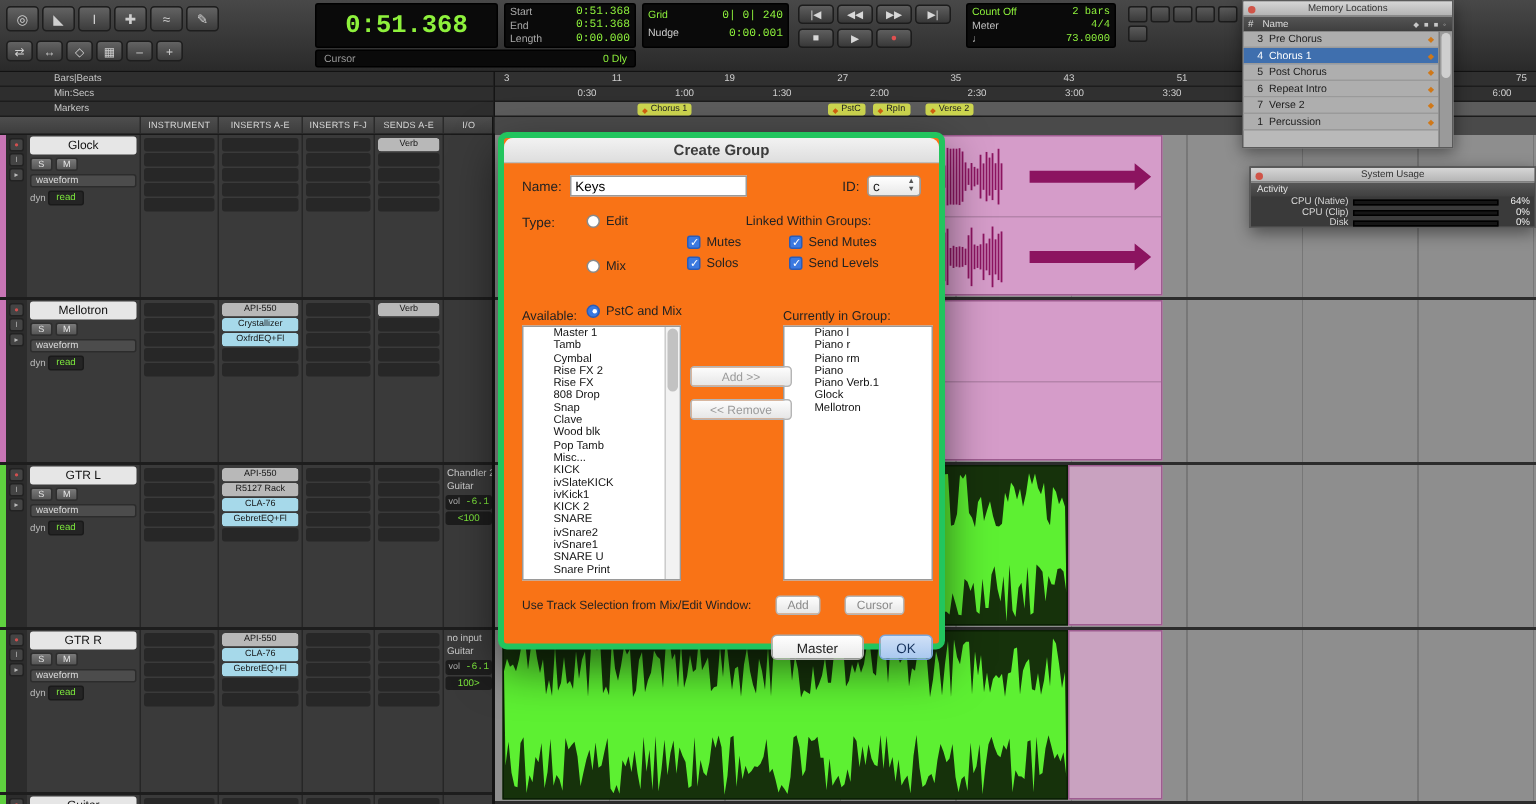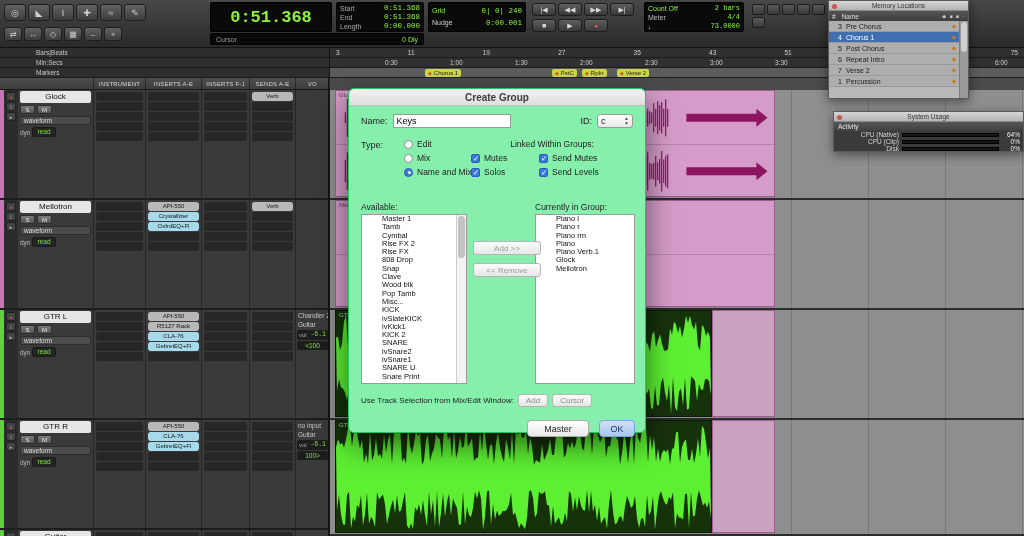--- a/index.html
+++ b/index.html
@@ -134,36 +134,36 @@
   .sysusage{left:833px;top:111px;width:191px;height:41px;background:#3a3a3a}
   .sys-section{height:9px;background:linear-gradient(#565656,#404040);display:flex;align-items:center;
     font-size:6.5px;color:#e2e2e2;padding:0 4px;gap:3px}
   .meter-row{height:7px;display:flex;align-items:center;padding:0 3px;gap:3px}
   .meter-label{flex:0 0 62px;text-align:right;font-size:6.5px;color:#d6d6d6;line-height:7px}
   .meter-bar{flex:1;height:4px;background:#151515;border:1px solid #000}
   .meter-fill{height:100%;background:linear-gradient(90deg,#b98f2e,#e4c94e)}
   .meter-val{flex:0 0 18px;text-align:right;font-size:6.5px;color:#eee}
 
   
-  .dialog{position:absolute;left:348px;top:88px;width:298px;height:345px;z-index:10;
-    background:#86efac;border:1px solid #22c55e;border-radius:6px;
+  .dialog{position:absolute;left:332px;top:88px;width:298px;height:345px;z-index:10;
+    background:#f97316;border:4px solid #22c55e;border-radius:6px;
     box-shadow:0 12px 30px rgba(0,0,0,.55)}
   .dlg-title{height:17px;background:linear-gradient(#f2f2f2,#dedede);border-bottom:1px solid #bdbdbd;
     border-radius:6px 6px 0 0;display:flex;align-items:center;justify-content:center;
     font-size:10px;font-weight:bold;color:#3c3c3c}
   .dlg-body{position:relative;font-size:9px;color:#222}
   .dlg-row1{position:absolute;left:12px;top:8px;right:12px;display:flex;align-items:center;gap:5px}
   .dlg-input{width:118px;height:14px;border:1px solid #9a9a9a;background:#fff;font-size:9px;
     padding:0 3px;font-family:"Liberation Sans",sans-serif}
   .dlg-id{margin-left:auto}
   .dlg-select{width:36px;height:14px;border:1px solid #9a9a9a;background:linear-gradient(#fff,#e8e8e8);
     border-radius:3px;display:flex;align-items:center;font-size:9px;padding:0 3px;gap:3px}
   .dlg-select .stp{margin-left:auto;font-size:5px;line-height:5px;color:#555}
   .dlg-type{position:absolute;left:12px;top:34px}
-  .radio-col{position:absolute;left:55px;top:33px;display:flex;flex-direction:column;gap:4px}
+  .radio-col{position:absolute;left:55px;top:33px;display:flex;flex-direction:column;gap:20px}
   .radio-row{display:flex;align-items:center;gap:4px;font-size:8.5px}
   .radio{width:9px;height:9px;border-radius:50%;border:1px solid #8a8a8a;background:#fff;position:relative}
   .radio-row.selected .radio{background:#3b79e0;border-color:#2a5cb8}
   .radio-row.selected .radio::after{content:"";position:absolute;left:2.5px;top:2.5px;width:3px;height:3px;
     border-radius:50%;background:#fff}
   .linked-label{position:absolute;left:118px;top:33px;width:170px;text-align:center;font-size:8.5px}
   .link-grid{position:absolute;left:122px;top:47px;display:grid;grid-template-columns:64px 78px;gap:4px 4px}
   .check-row{display:flex;align-items:center;gap:4px;font-size:8.5px}
   .check{width:9px;height:9px;border-radius:2px;border:1px solid #8a8a8a;background:#fff;position:relative}
   .check-row.checked .check{background:#3b79e0;border-color:#2a5cb8}
@@ -173,21 +173,21 @@
   .listbox{position:absolute;top:108px;height:170px;background:#fff;border:1px solid #9a9a9a;overflow:hidden}
   .listbox.left{left:12px;width:106px;padding-right:10px}
   .listbox.right{left:186px;width:100px}
   .li{height:8.3px;font-size:7.5px;line-height:8.4px;padding-left:20px;color:#111;white-space:nowrap;overflow:hidden}
   .lb-scroll{position:absolute;right:0;top:0;bottom:0;width:10px;background:#f2f2f2;border-left:1px solid #ccc}
   .lb-thumb{margin:1px;height:42px;background:#c2c2c2;border-radius:4px}
   .mid-btn{position:absolute;left:124px;width:68px;height:14px;border:1px solid #b5b5b5;border-radius:3px;
     background:linear-gradient(#fdfdfd,#e6e6e6);font-size:8px;color:#9a9a9a;
     display:flex;align-items:center;justify-content:center}
   .mid-add{top:135px}.mid-remove{top:157px}
-  .sel-line{position:absolute;left:12px;top:288px;right:12px;display:flex;align-items:center;gap:4px;font-size:8px}
+  .sel-line{position:absolute;left:12px;top:288px;right:12px;display:flex;align-items:center;gap:16px;font-size:8px}
   .sm-btn{height:13px;border:1px solid #b5b5b5;border-radius:3px;background:linear-gradient(#fdfdfd,#e6e6e6);
     font-size:8px;color:#8a8a8a;display:flex;align-items:center;justify-content:center;padding:0 7px}
   .sel-line .sm-btn:first-of-type{margin-left:auto}
   .dlg-cancel{position:absolute;left:178px;top:314px;width:62px;height:17px;border:1px solid #ababab;border-radius:4px;
     background:linear-gradient(#fff,#e9e9e9);font-size:9px;color:#222;display:flex;align-items:center;justify-content:center}
   .dlg-ok{position:absolute;left:250px;top:314px;width:36px;height:17px;border:1px solid #7ba7dd;border-radius:4px;
     background:linear-gradient(#cfe0f7,#a9c8ef);font-size:9px;color:#16335e;display:flex;align-items:center;justify-content:center}
 </style>
 </head>
 <body>
@@ -1020,21 +1020,21 @@
             <span>Edit</span>
           </label>
 
           <label class="radio-row">
             <span class="radio"></span>
             <span>Mix</span>
           </label>
 
           <label class="radio-row selected">
             <span class="radio"></span>
-            <span>Name and Mix</span>
+            <span>PstC and Mix</span>
           </label>
 
       </div>
 
       <span class="linked-label">Linked Within Groups:</span>
       <div class="link-grid">
 
           <label class="check-row checked">
             <span class="check"></span>
             <span>Mutes</span>

